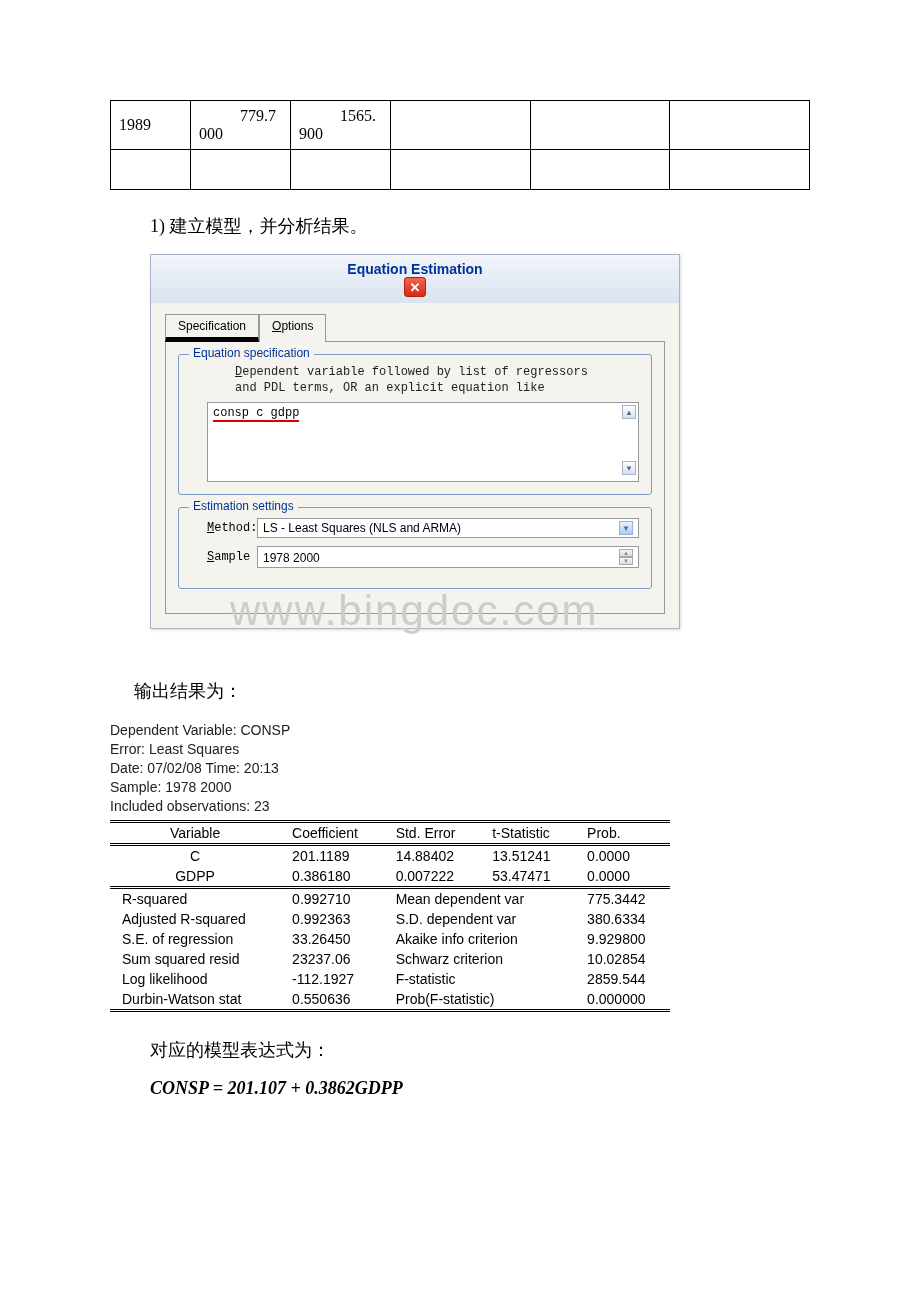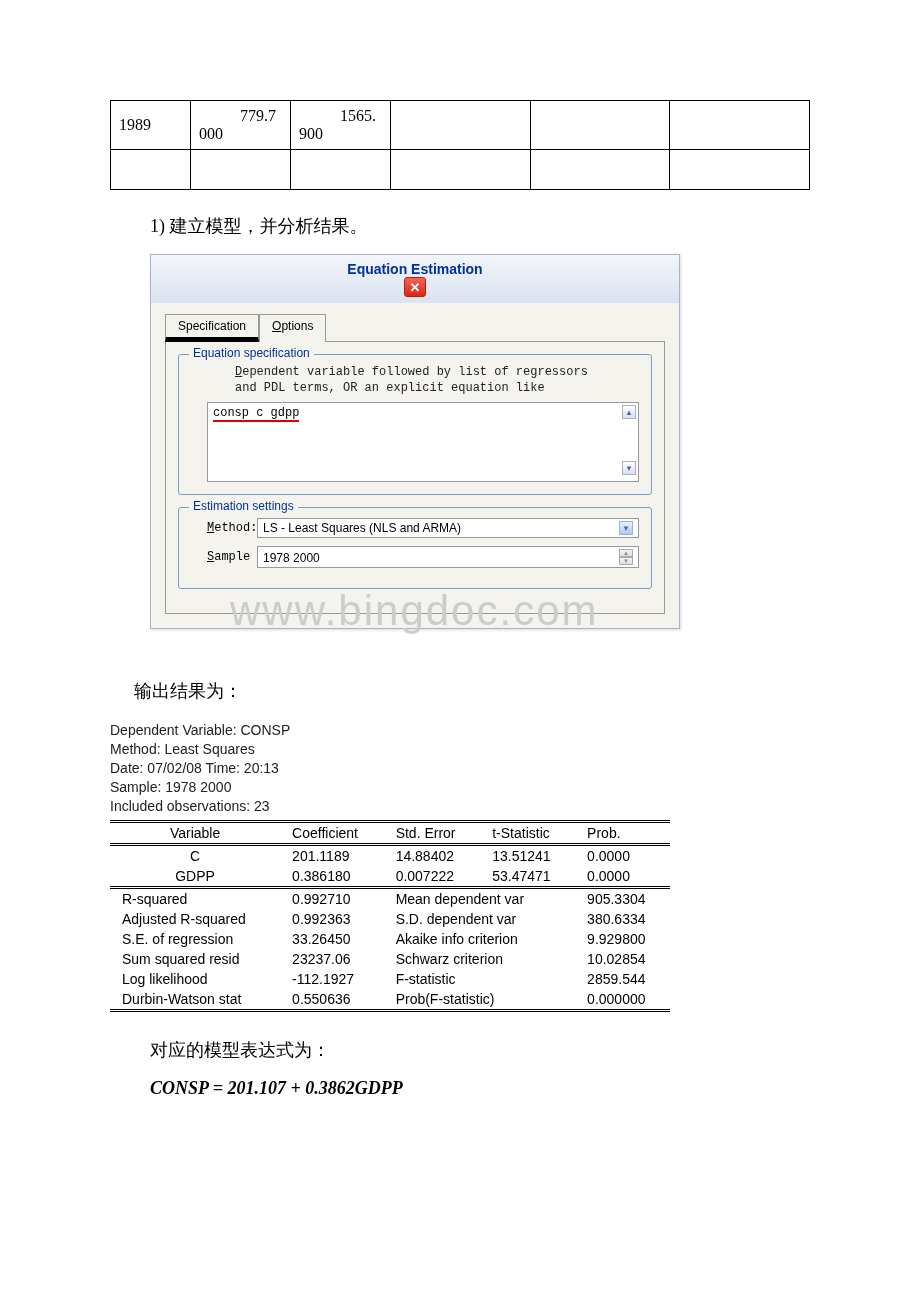--- a/index.html
+++ b/index.html
@@ -293,21 +293,21 @@
 
     </div>
   </div>
 </div>
 <div class="watermark">www.bingdoc.com</div>
 
 <p class="body-text" style="margin-top:50px;margin-left:24px;">输出结果为：</p>
 
 <div class="results-header">
   <div>Dependent Variable: CONSP</div>
-  <div>Method: Least Squares</div>
+  <div>Error: Least Squares</div>
   <div>Date: 07/02/08   Time: 20:13</div>
   <div>Sample: 1978 2000</div>
   <div>Included observations: 23</div>
 </div>
 
 <table class="results-table">
   <tbody>
       <tr class="rh dbl-top dbl-bot">
     <td class="center">Variable</td>
     <td>Coefficient</td>
@@ -326,21 +326,21 @@
     <td class="center">GDPP</td>
     <td>0.386180</td>
     <td>0.007222</td>
     <td>53.47471</td>
     <td>0.0000</td>
   </tr>
   <tr>
         <td>R-squared</td>
         <td>0.992710</td>
         <td colspan="2">Mean dependent var</td>
-        <td>905.3304</td>
+        <td>775.3442</td>
       </tr>
   <tr>
         <td>Adjusted R-squared</td>
         <td>0.992363</td>
         <td colspan="2">S.D. dependent var</td>
         <td>380.6334</td>
       </tr>
   <tr>
         <td>S.E. of regression</td>
         <td>33.26450</td>

